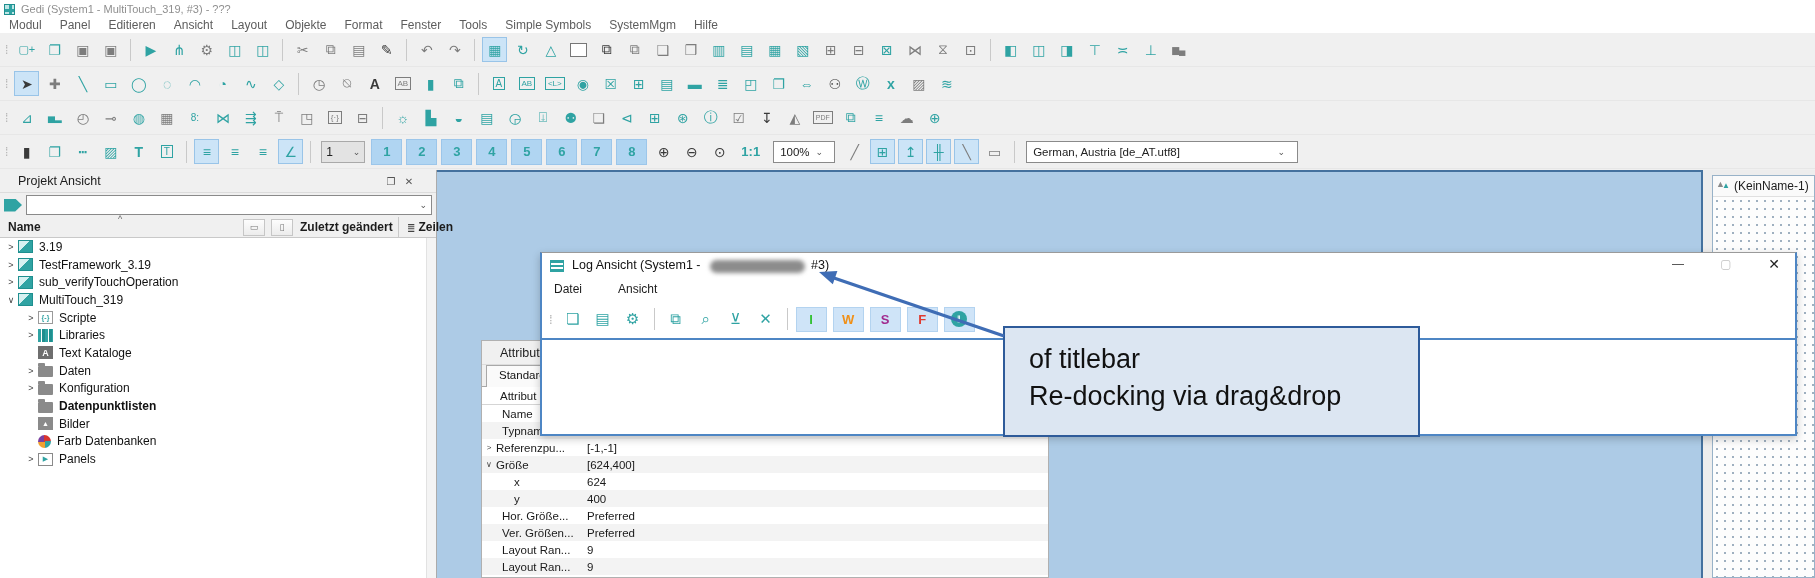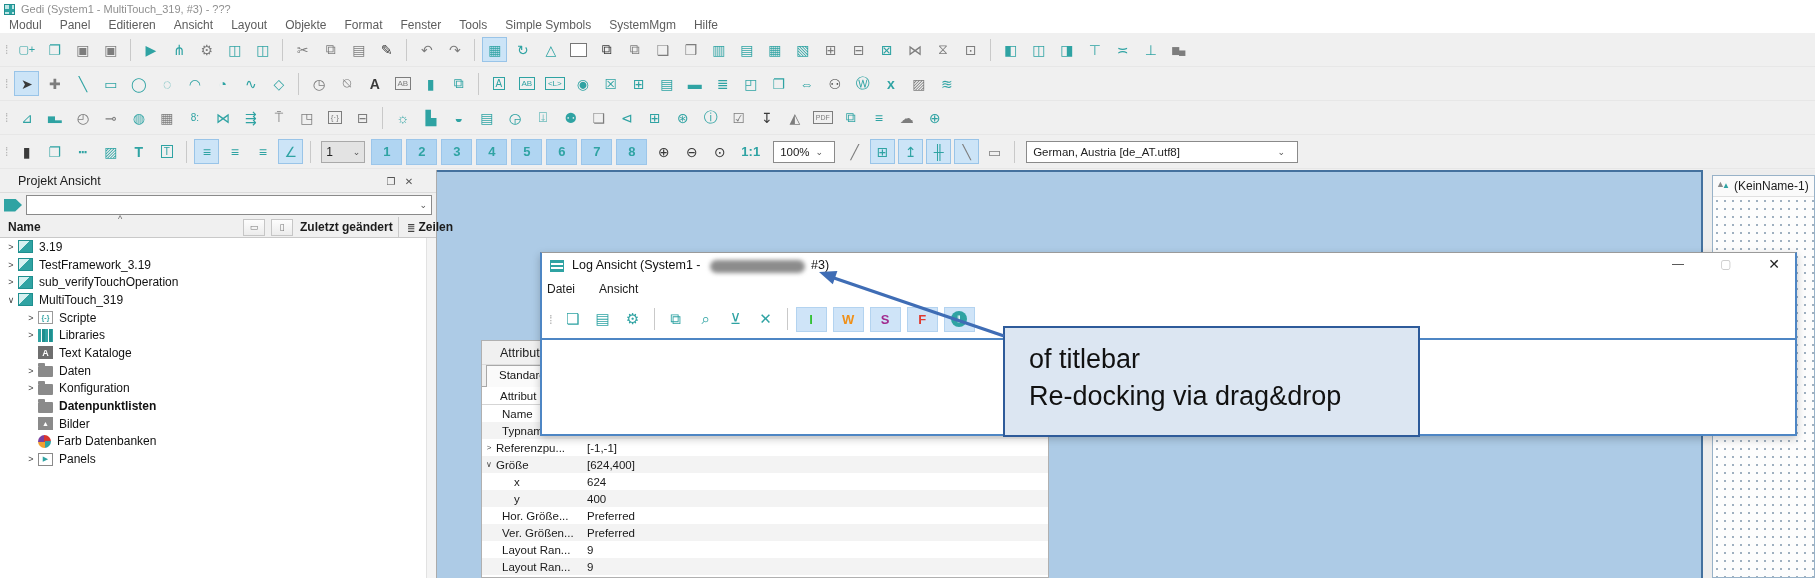--- a/index.html
+++ b/index.html
@@ -131,21 +131,21 @@
     box-shadow:0 3px 8px rgba(0,0,0,.22);}
   .log-title{height:25px;display:flex;align-items:center;padding-left:8px;position:relative;}
   .log-icon{width:14px;height:12px;flex:none;margin-right:8px;border:1px solid #2fa3a3;
     background:repeating-linear-gradient(0deg,#2fa3a3 0 2px,#fff 2px 4px);}
   .log-title .lt{font-size:12.5px;color:#111;white-space:nowrap;}
   .blob{display:inline-block;width:95px;height:13px;background:#8c8c8c;border-radius:7px;
     filter:blur(2px);vertical-align:middle;margin:0 6px;}
   .wbtns{position:absolute;right:10px;top:2px;display:flex;gap:26px;}
   .wbtn{width:22px;height:18px;display:flex;align-items:center;justify-content:center;
     font-size:12px;}
-  .log-menu{height:22px;display:flex;align-items:center;gap:24px;padding-left:5px;}
+  .log-menu{height:22px;display:flex;align-items:center;gap:36px;padding-left:12px;}
   .log-menu span{font-size:12px;color:#1c1c1c;}
   .log-toolbar{height:38px;display:flex;align-items:center;gap:4px;padding-left:4px;}
   .log-toolbar::before{content:"⁞";color:#b5b5b5;font-size:13px;margin:0 3px;}
   .lbtn{width:26px;height:26px;display:flex;align-items:center;justify-content:center;
     font-size:15px;color:#2fa3a3;flex:none;}
   .ltoggle{width:31px;height:25px;background:#cfe4f8;border:1px solid #b3d3f0;
     display:flex;align-items:center;justify-content:center;font-size:13px;
     font-weight:bold;flex:none;margin-right:2px;}
   .pausecirc{width:16px;height:16px;border-radius:50%;background:#2fa3a3;color:#fff;
     font-size:7px;display:flex;align-items:center;justify-content:center;

